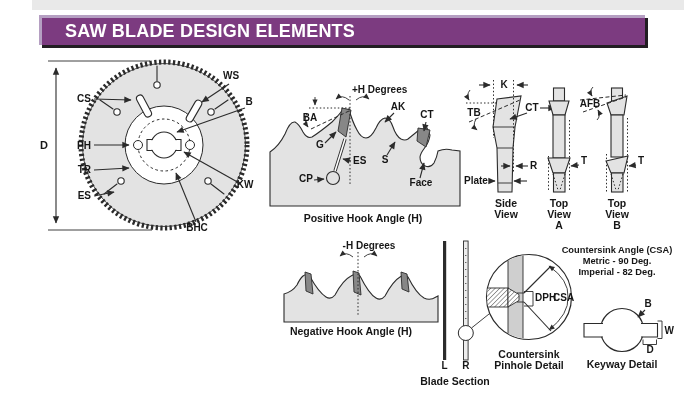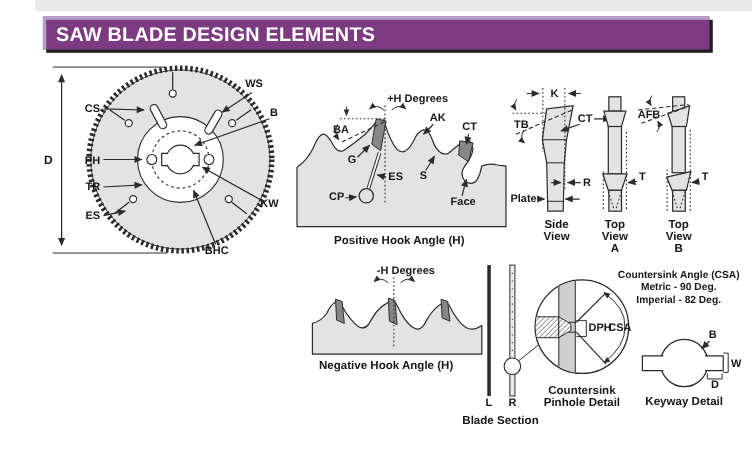--- a/index.html
+++ b/index.html
@@ -8,21 +8,21 @@
     font-family:"Liberation Sans",sans-serif;overflow:hidden;
   }
   .topband{position:absolute;left:32px;top:0;right:0;height:10px;background:var(--scan-edge,#e9e9e9);}
   .header{
     position:absolute;left:39px;top:15px;width:606px;height:30px;box-sizing:border-box;
     background:var(--banner,#7c3b80);
     border-top:3px solid var(--banner-edge,#b59fc2);
     border-left:3px solid var(--banner-edge,#b59fc2);
     box-shadow:3px 3px 0 var(--banner-shadow,#221e22);
     color:#fff;font-weight:bold;font-size:18px;line-height:26px;
-    padding-left:9px;letter-spacing:0.2px;white-space:nowrap;
+    padding-left:23px;letter-spacing:0.2px;white-space:nowrap;
   }
   svg{position:absolute;left:0;top:0;}
   svg text{font-family:"Liberation Sans",sans-serif;font-weight:bold;font-size:10px;fill:var(--label,#161616);}
   svg .cap{font-size:10.5px;}
   svg .note{font-size:9.3px;}
   svg .big{font-size:11px;}
   .ln{stroke:var(--ink,#2b2b2b);stroke-width:1.1;fill:none;}
   .thin{stroke-width:0.9;}
   .dot{stroke:var(--ink,#2b2b2b);stroke-width:1;fill:none;stroke-dasharray:1.5 2.1;}
   .dash{stroke:var(--ink,#2b2b2b);stroke-width:1;fill:none;stroke-dasharray:4 2.4;}

